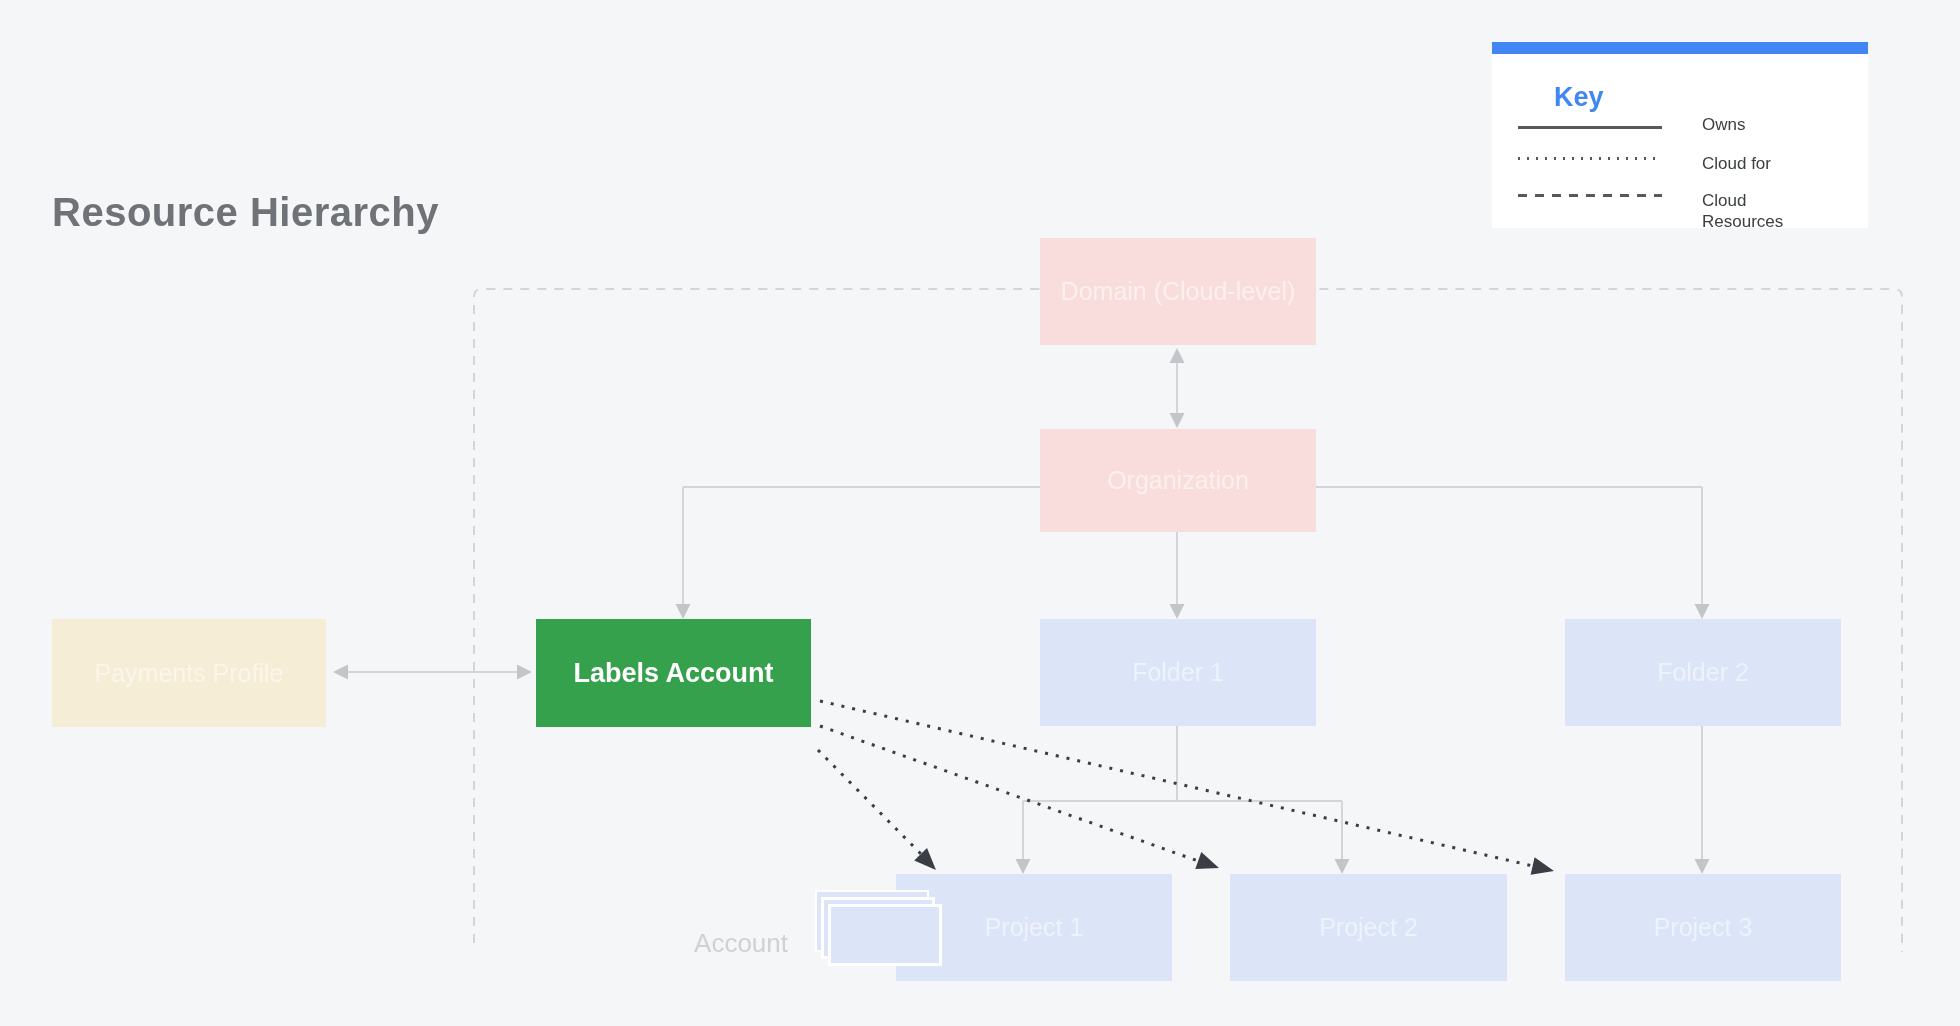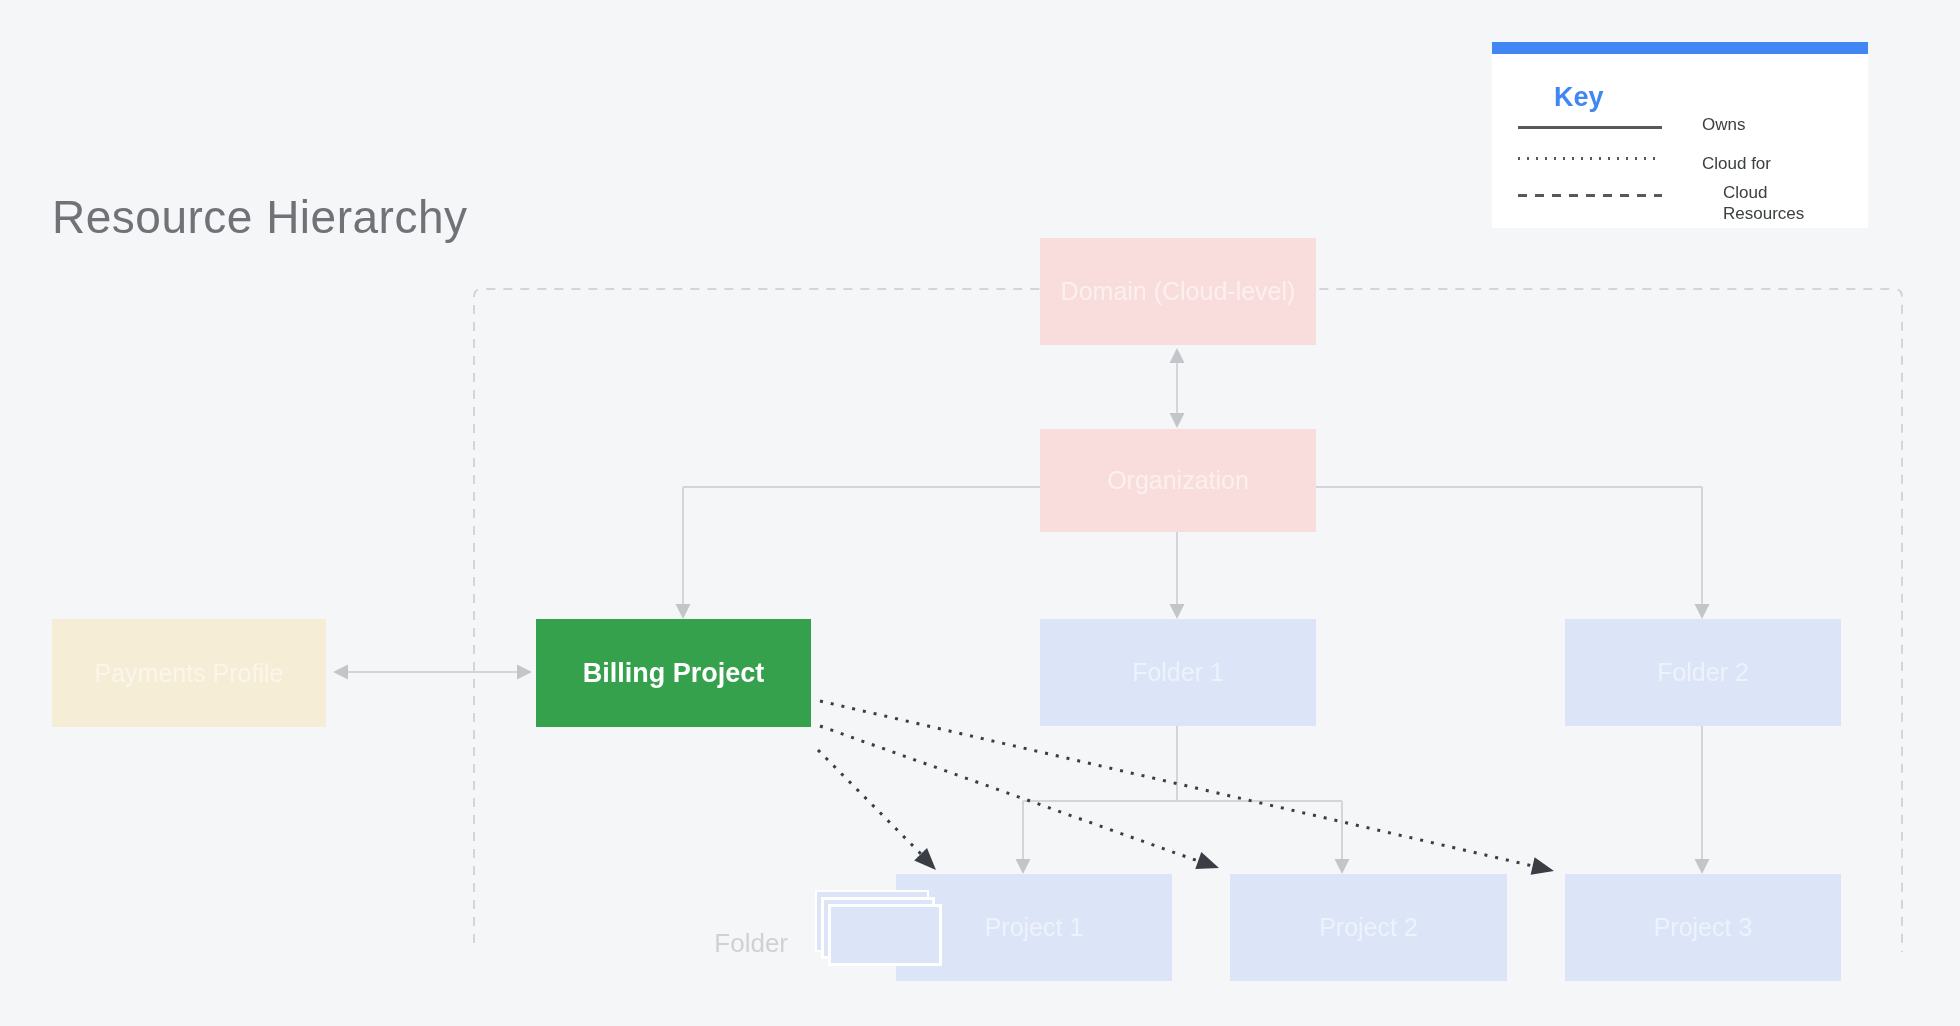--- a/index.html
+++ b/index.html
@@ -4,21 +4,21 @@
 <style>
   html,body{margin:0;padding:0;background:#e9eaec;}
   *{box-sizing:border-box;}
   .stage{
     position:relative;width:1960px;height:1026px;overflow:hidden;
     background:var(--background,#f5f6f8);
     font-family:"Liberation Sans", sans-serif;
   }
   .page-title{
     position:absolute;left:52px;top:190px;
-    font-size:46px;font-weight:400;letter-spacing:.5px;
+    font-size:40px;font-weight:700;letter-spacing:.5px;
     color:var(--title-text,#6f7276);
   }
   
   .node{
     position:absolute;display:flex;align-items:center;justify-content:center;
     font-size:25px;text-align:center;z-index:2;
   }
   .node.pink{background:var(--node-pink);color:var(--node-pink-text);}
   .node.blue{background:var(--node-blue);color:var(--node-blue-text);}
   .node.cream{background:var(--node-cream);color:var(--node-cream-text);}
@@ -54,21 +54,21 @@
   }
   .key-bar{position:absolute;left:0;top:0;width:100%;height:12px;background:var(--key-accent);}
   .key-title{position:absolute;left:26px;top:40px;font-size:27px;font-weight:700;color:var(--key-accent);margin-left:36px;}
   .key-sample{position:absolute;left:26px;width:144px;height:3px;}
   .key-sample.solid{top:84px;background:var(--sample-line);}
   .key-sample.dotted{top:115px;background:repeating-linear-gradient(90deg,var(--sample-line) 0 2px,transparent 2px 9px);}
   .key-sample.dashed{top:152px;background:repeating-linear-gradient(90deg,var(--sample-line) 0 9px,transparent 9px 17px);}
   .key-label{position:absolute;left:210px;font-size:17px;font-weight:400;line-height:21px;color:var(--key-text);}
   .key-label.l1{top:72px;}
   .key-label.l2{top:111px;}
-  .key-label.l3{top:140px;width:130px;margin-left:21px;}
+  .key-label.l3{top:148px;width:130px;}
 </style>
 </head>
 <body>
 
 <div class="stage">
 
   <div class="page-title">Resource Hierarchy</div>
 
   <svg class="svg-layer" width="1960" height="1026" viewBox="0 0 1960 1026">
     <path d="M474,943 V297 Q474,289 482,289 H1894 Q1902,289 1902,297 V952" style="stroke:var(--line-gray);fill:none" stroke-width="2" stroke-dasharray="9 8"></path>
@@ -102,39 +102,39 @@
   <div class="node pink n-domain">
     <span>Domain (Cloud-level)</span>
   </div>
   <div class="node pink n-org">
     <span>Organization</span>
   </div>
   <div class="node cream n-payments">
     <span>Payments Profile</span>
   </div>
   <div class="node green n-billing">
-    <span>Billing Project</span>
+    <span>Labels Account</span>
   </div>
   <div class="node blue n-folder1">
     <span>Folder 1</span>
   </div>
   <div class="node blue n-folder2">
     <span>Folder 2</span>
   </div>
   <div class="node blue n-project1">
     <span>Project 1</span>
   </div>
   <div class="node blue n-project2">
     <span>Project 2</span>
   </div>
   <div class="node blue n-project3">
     <span>Project 3</span>
   </div>
 
-  <div class="labels-caption">Folder</div>
+  <div class="labels-caption">Account</div>
   <div class="card c1"></div>
   <div class="card c2"></div>
   <div class="card c3"></div>
 
   <svg class="svg-layer overlay" width="1960" height="1026" viewBox="0 0 1960 1026">
     <g style="stroke:var(--dark-line)" stroke-width="3" stroke-dasharray="3 8" fill="none">
       <path d="M820,701 L1533,866"></path>
       <path d="M820,726 L1198,861"></path>
       <path d="M818,750 L921,854"></path>
     </g>

